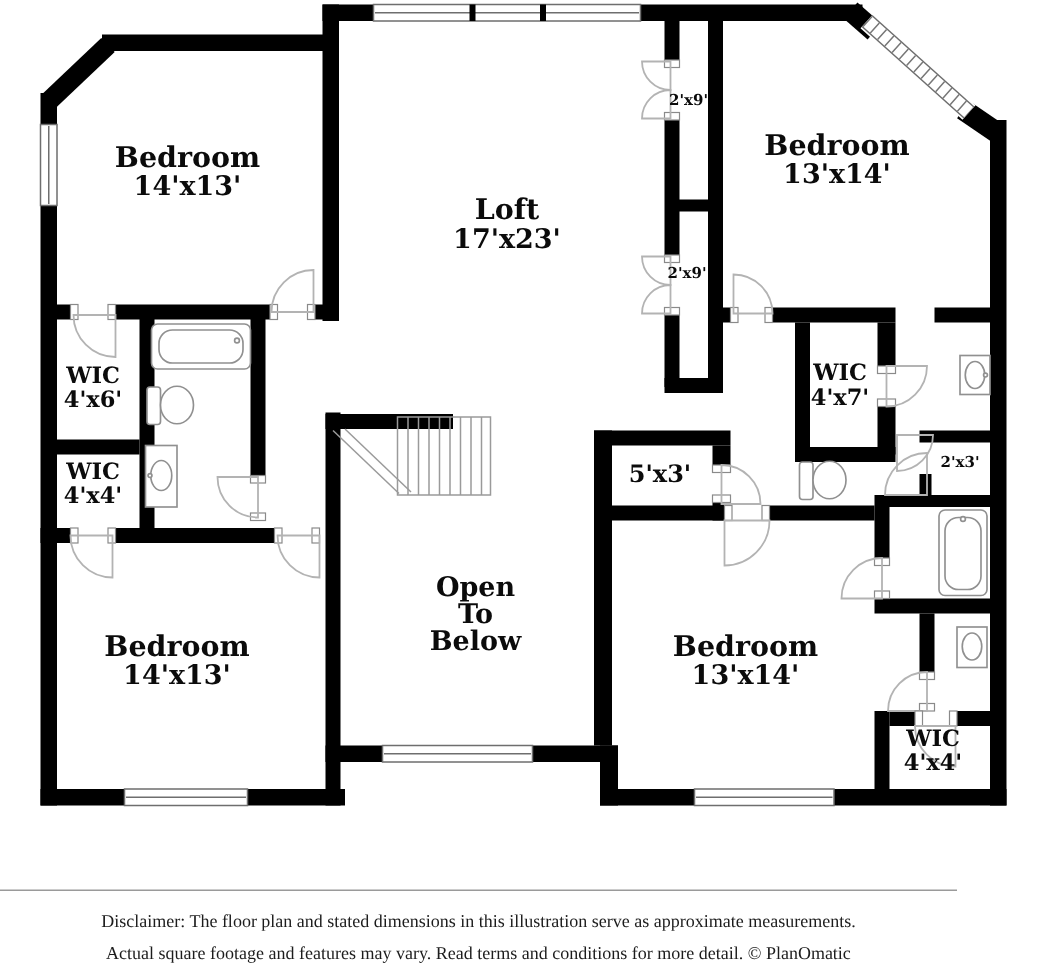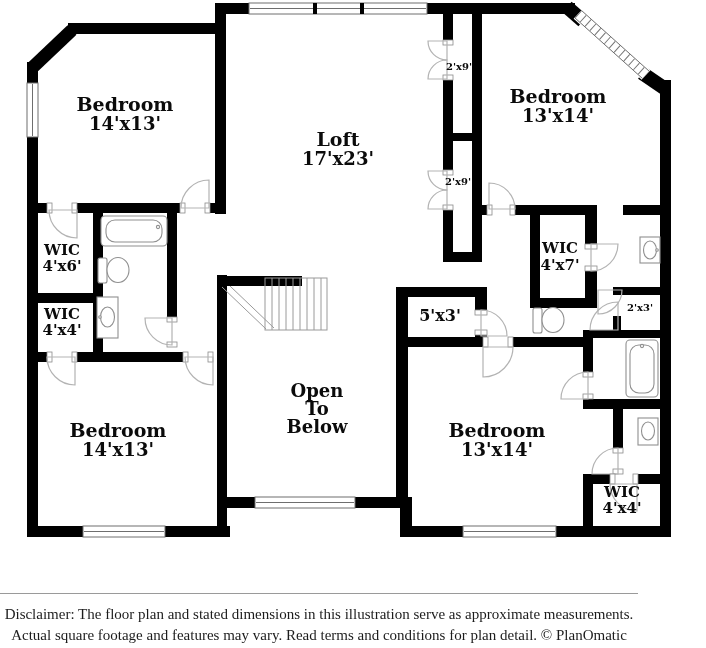--- a/index.html
+++ b/index.html
@@ -14,21 +14,21 @@
   .mid-dims{font:bold 16px "DejaVu Serif","Liberation Serif",serif;fill:#0b0b0b;}
   .open-label{font:bold 18px "DejaVu Serif","Liberation Serif",serif;fill:#0b0b0b;}
   text{text-anchor:middle;}
   .win{fill:#fff;stroke:#6e6e6e;stroke-width:1;}
   .winline{stroke:#6e6e6e;stroke-width:1;}
   .door{stroke:#b3b3b3;stroke-width:1.2;fill:none;}
   .jamb{fill:#fff;stroke:#8a8a8a;stroke-width:0.8;}
   .fixture{fill:#fff;stroke:#909090;stroke-width:1.1;}
   .stair{stroke:#9a9a9a;stroke-width:1;fill:none;}
   .footer{position:absolute;top:593px;left:0;width:638px;border-top:1px solid #9a9a9a;
-          padding-top:10px;text-align:center;font-size:15px;color:#1c1c1c;line-height:21px;}
+          padding-top:10px;text-align:center;font-size:12px;color:#1c1c1c;line-height:21px;}
 </style>
 </head>
 <body>
 
 <svg id="plan-svg" width="706" height="591" viewBox="0 0 706 591" xmlns="http://www.w3.org/2000/svg">
 
   <g fill="#000" stroke="none">
 
     <rect x="27" y="62" width="11" height="21"></rect>
     <rect x="27" y="137" width="11" height="400"></rect>
@@ -257,14 +257,14 @@
     <text class="room-name" x="497" y="437">Bedroom</text>
     <text class="room-dims" x="497" y="456">13'x14'</text>
 
     <text class="wic-name" x="622" y="497">WIC</text>
     <text class="wic-dims" x="622" y="513">4'x4'</text>
   </g>
 </svg>
 
 <div class="footer">
   <div>Disclaimer: The floor plan and stated dimensions in this illustration serve as approximate measurements.</div>
-  <div>Actual square footage and features may vary. Read terms and conditions for plan detail. © PlanOmatic</div>
+  <div>Actual square footage and features may vary. Read terms and conditions for more detail. © PlanOmatic</div>
 </div>
 
 </body></html>

